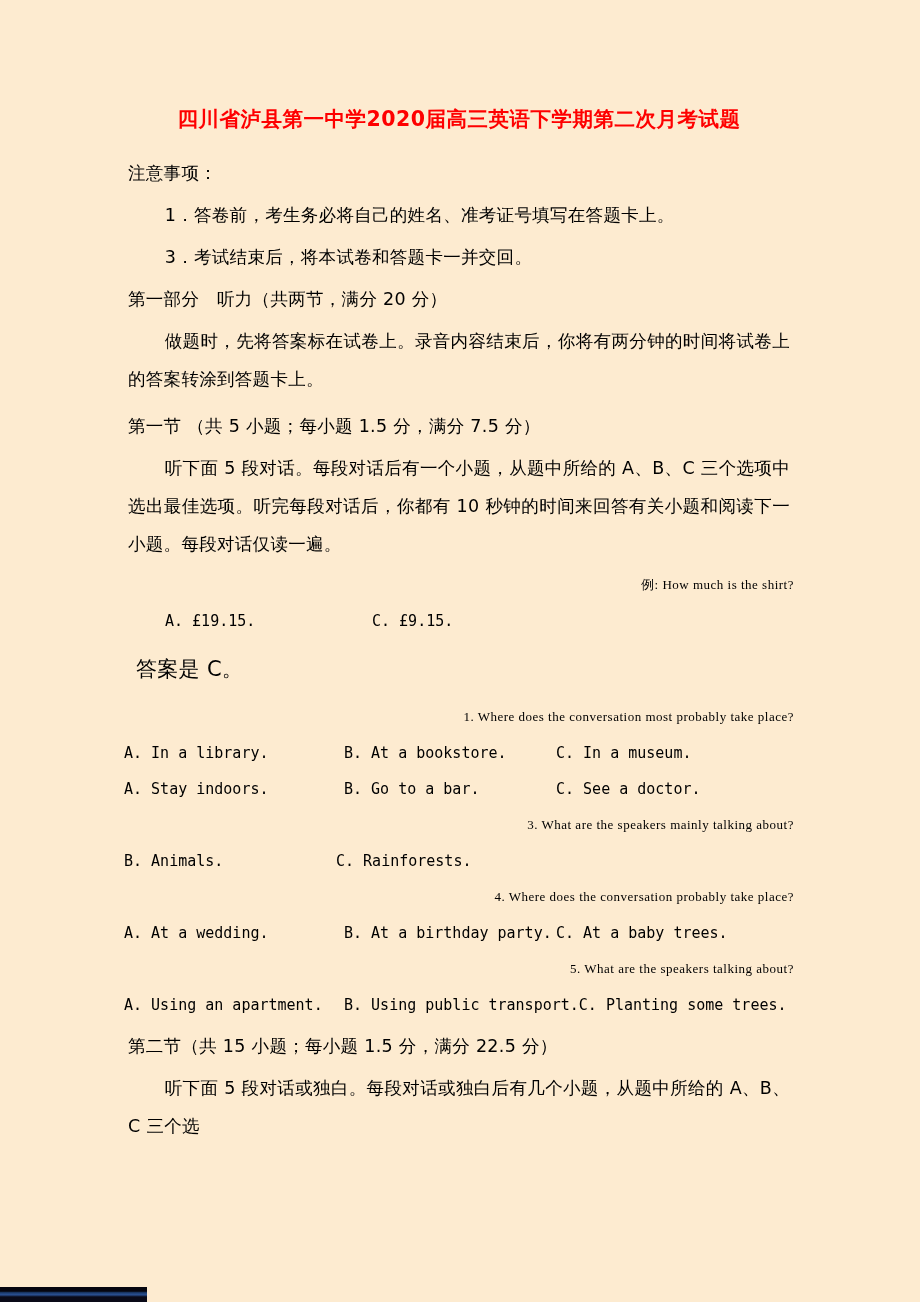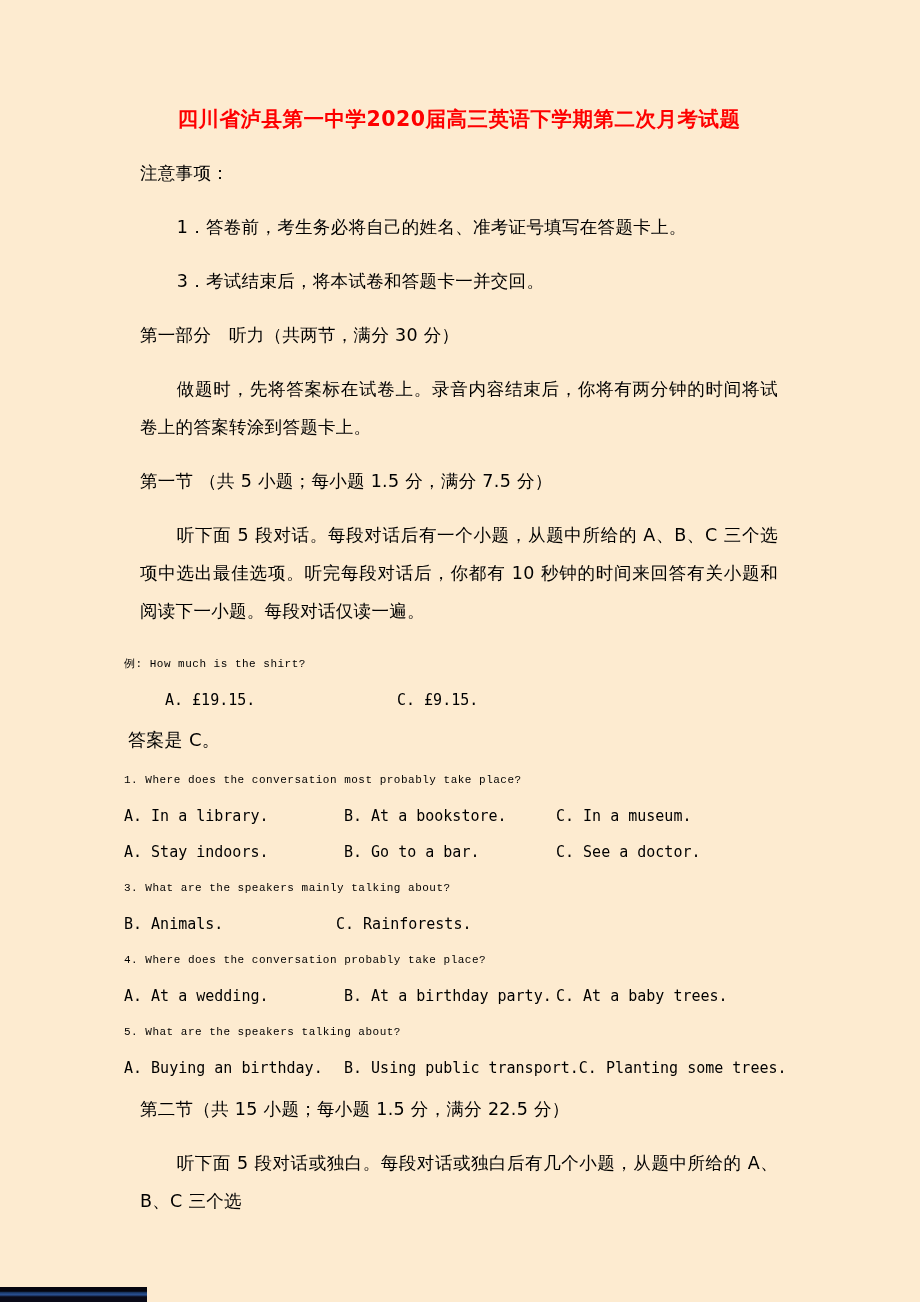--- a/index.html
+++ b/index.html
@@ -17,74 +17,75 @@
   .title{
     margin:0 0 20px 0;
     text-align:center;
     color:#fe0000;
     font-size:20.5px;
     font-weight:bold;
     letter-spacing:0.5px;
     line-height:30px;
   }
   .para{
-    margin:16px;
+    margin:4px;
     font-size:17.5px;
     line-height:38px;
     text-align:justify;
     letter-spacing:0.3px;
   }
   .indent{text-indent:2.1em;}
   .mt8{margin-top:9px;}
   .mt4{margin-top:4px;}
   .qline{
     margin:0;
-    font-family:Liberation Mono, monospace;
-    font-size:11px;
+    font-family:Liberation Serif, serif;
+    font-size:13px;
     letter-spacing:0.5px;
     line-height:36px;
     white-space:nowrap;
+    text-align:right;
   }
   .opts{
     display:flex;
     line-height:36px;
     font-family:"DejaVu Sans Mono","Liberation Mono",monospace;
     font-size:15px;
     letter-spacing:0;
     white-space:nowrap;
   }
   .opts .optA{min-width:220px;}
   .opts .optB{min-width:212px;}
-  .opts.example{padding-left:41px;gap:25px;}
+  .opts.example{padding-left:41px;}
   .opts.example .optA{min-width:207px;}
   .opts.example .optB{min-width:198px;}
   .answer{
-    margin:4px;
-    font-size:18px;
+    margin:12px;
+    font-size:21px;
     line-height:36px;
     letter-spacing:0.3px;
   }
   .corner-bar{
     position:absolute;left:0;bottom:0;
     width:147px;height:15px;
     background:linear-gradient(180deg,#06060f 0%,#06060f 28%,#1c3c6e 38%,#2a5093 52%,#0a0a18 66%,#0a0a18 100%);
   }
 </style>
 </head>
 <body>
 
 <div class="page">
 
   <h1 class="title">四川省泸县第一中学2020届高三英语下学期第二次月考试题</h1>
 
   <p class="para">注意事项：</p>
   <p class="para indent">1．答卷前，考生务必将自己的姓名、准考证号填写在答题卡上。</p>
   <p class="para indent">3．考试结束后，将本试卷和答题卡一并交回。</p>
 
-  <p class="para">第一部分　听力（共两节，满分 30 分）</p>
+  <p class="para">第一部分　听力（共两节，满分 20 分）</p>
   <p class="para indent">做题时，先将答案标在试卷上。录音内容结束后，你将有两分钟的时间将试卷上的答案转涂到答题卡上。</p>
 
   <p class="para mt8">第一节 （共 5 小题；每小题 1.5 分，满分 7.5 分）</p>
   <p class="para indent">听下面 5 段对话。每段对话后有一个小题，从题中所给的 A、B、C 三个选项中选出最佳选项。听完每段对话后，你都有 10 秒钟的时间来回答有关小题和阅读下一小题。每段对话仅读一遍。</p>
 
   <p class="qline mt8">例: How much is the shirt?</p>
   <div class="opts example">
     <span class="optA">A. £19.15.</span>
     <span class="optC">C. £9.15.</span>
   </div>
@@ -120,21 +121,21 @@
     <div class="opts">
       <span class="optA">A. At a wedding.</span>
       <span class="optB">B. At a birthday party.</span>
       <span class="optC">C. At a baby trees.</span>
     </div>
   </div>
 
   <div>
     <p class="qline">5. What are the speakers talking about?</p>
     <div class="opts">
-      <span class="optA">A. Buying an birthday.</span>
+      <span class="optA">A. Using an apartment.</span>
       <span class="optB">B. Using public transport.</span>
       <span class="optC">C. Planting some trees.</span>
     </div>
   </div>
 
   <p class="para mt4">第二节（共 15 小题；每小题 1.5 分，满分 22.5 分）</p>
   <p class="para indent">听下面 5 段对话或独白。每段对话或独白后有几个小题，从题中所给的 A、B、C 三个选</p>
 
 </div>
 

